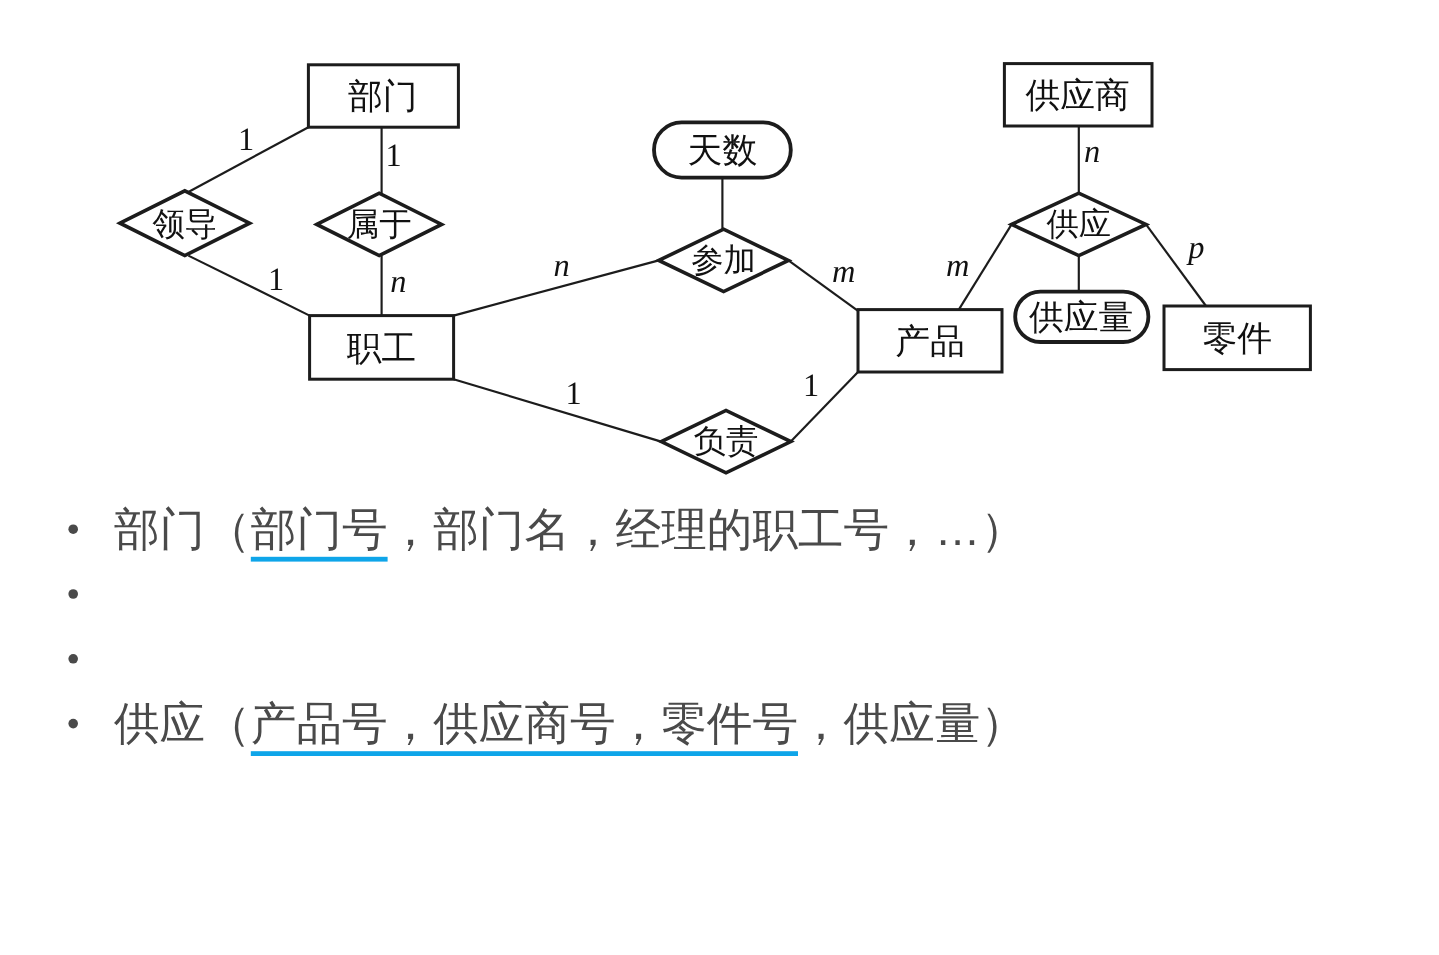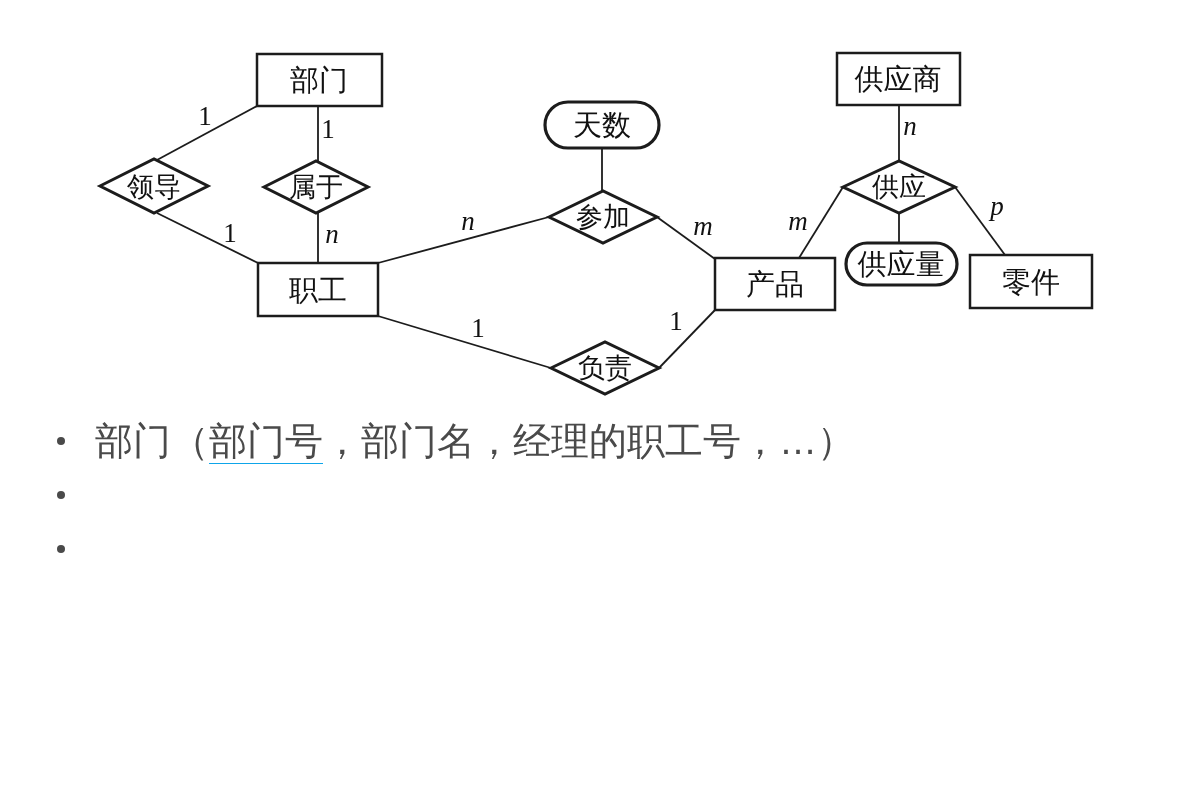--- a/index.html
+++ b/index.html
@@ -39,21 +39,21 @@
     white-space:nowrap;
   }
   .bullet-dot{
     width:8px;height:8px;border-radius:50%;
     background:#4a4a4a;
     flex:0 0 8px;
     margin-right:30px;
   }
   .seg{display:inline;text-align:right;}
   .seg.u{
-    border-bottom:1px solid #0ea5e9;
+    border-bottom:4px solid #0ea5e9;
     padding-bottom:1px;
   }
 </style>
 </head>
 <body>
 
 <div class="stage">
 
   <svg class="diagram" width="1199" height="410" viewBox="0 0 1199 410">
 
@@ -139,14 +139,18 @@
       <div class="schema-row">
         <span class="bullet-dot"></span>
         <span><span class="seg">部门（</span><span class="seg u">部门号</span><span class="seg">，部门名，经理的职工号，…）</span></span>
       </div>
       <div class="schema-row">
         <span class="bullet-dot"></span>
       </div>
       <div class="schema-row">
         <span class="bullet-dot"></span>
       </div>
+      <div class="schema-row">
+        <span class="bullet-dot"></span>
+        <span><span class="seg">供应（</span><span class="seg u">产品号，供应商号，零件号</span><span class="seg">，供应量）</span></span>
+      </div>
     </div>
 </div>
 
 </body></html>

